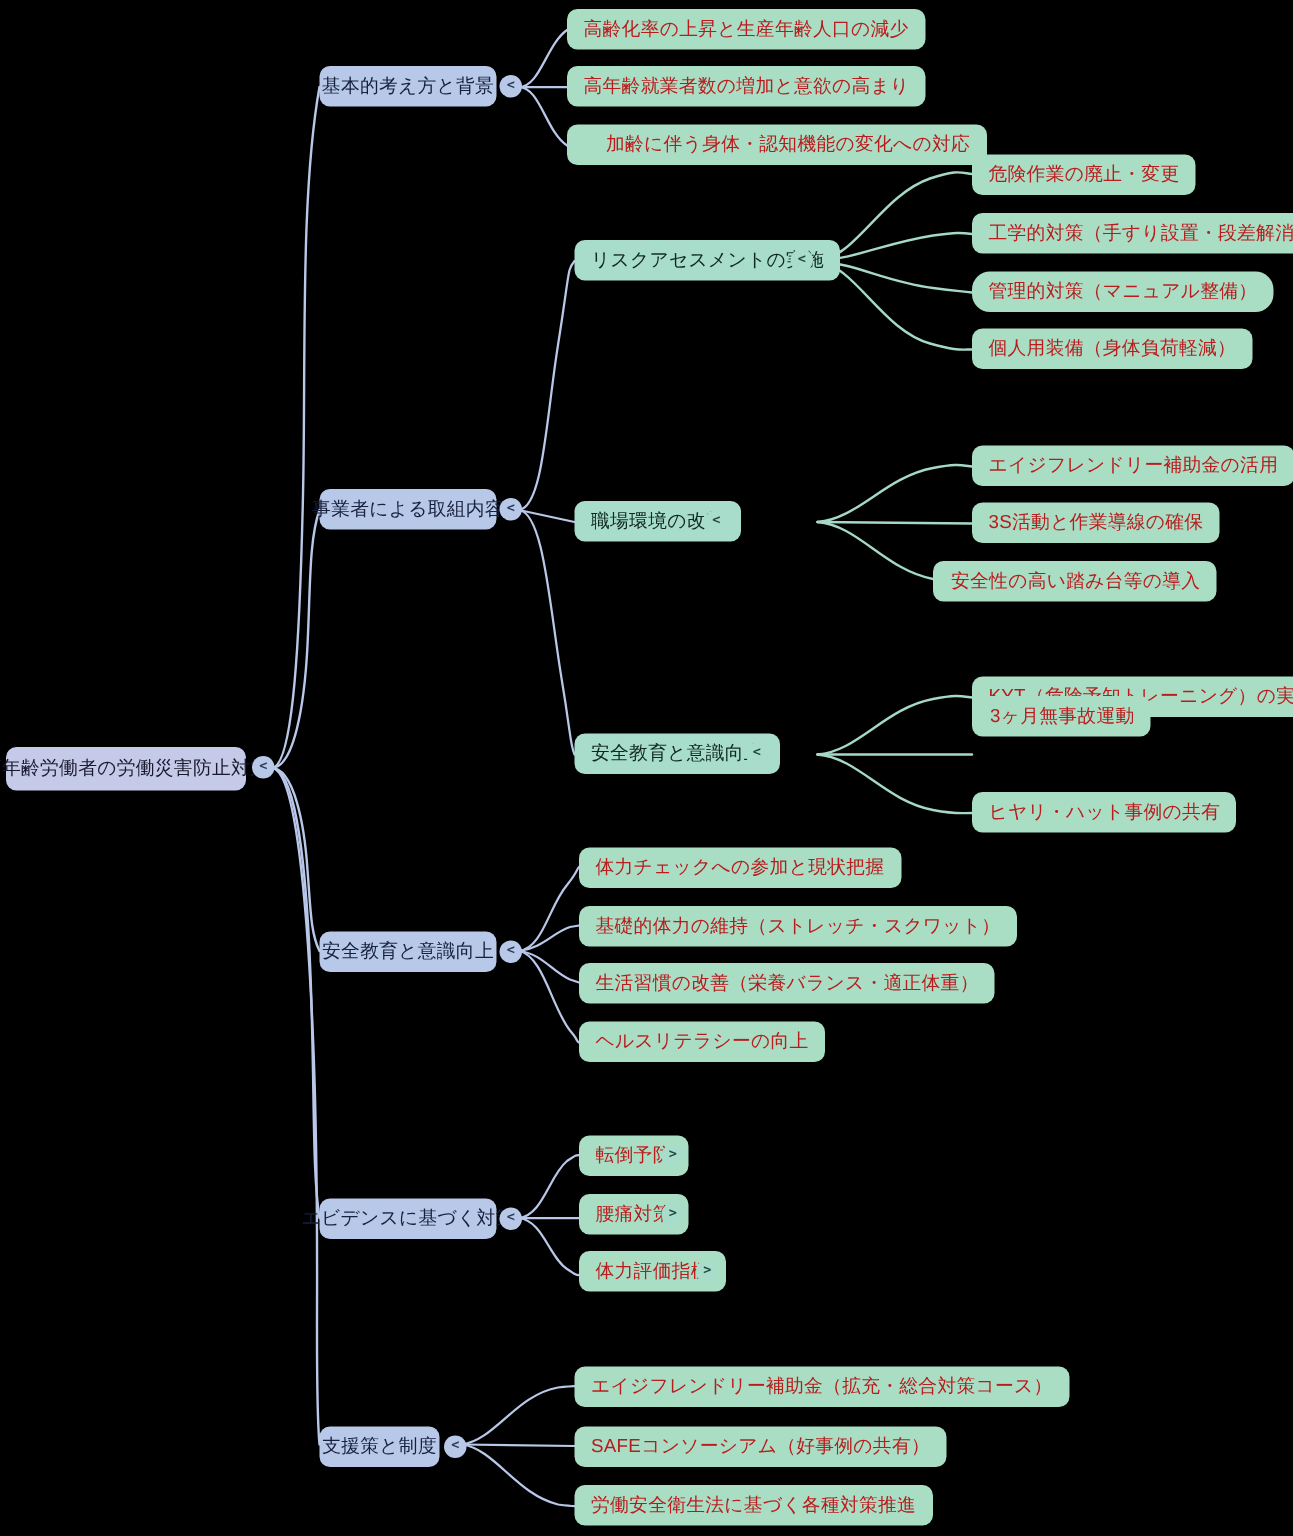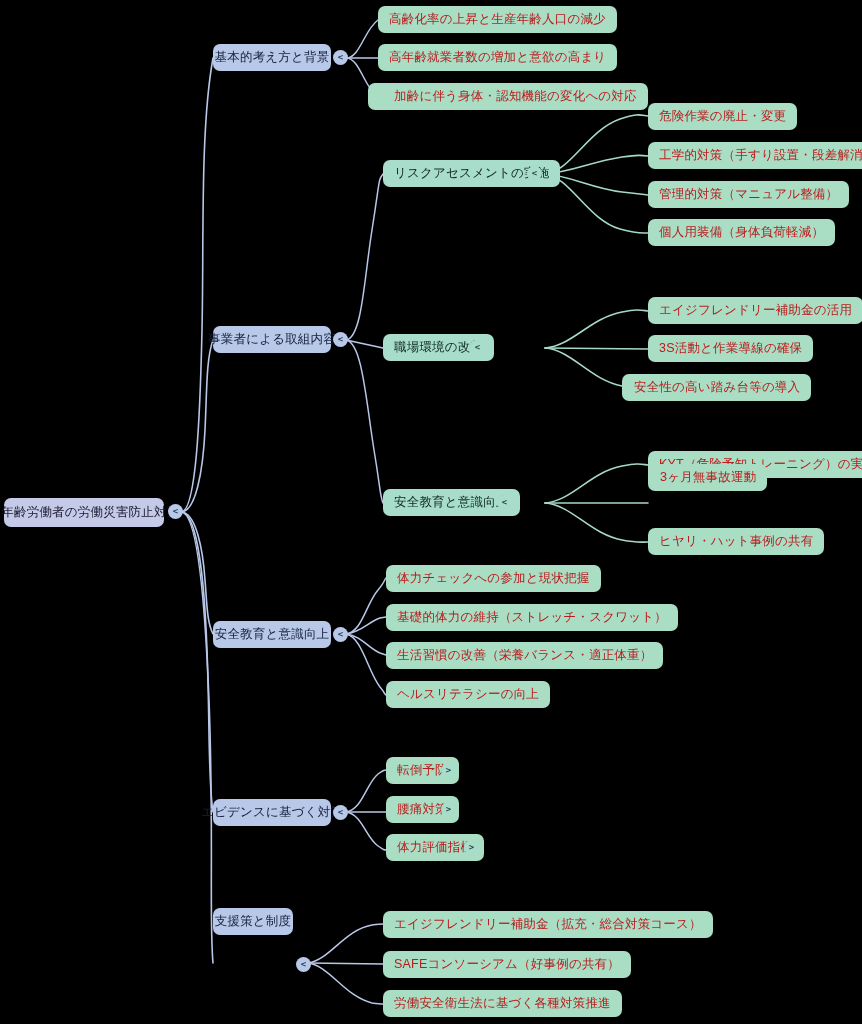--- a/index.html
+++ b/index.html
@@ -152,21 +152,21 @@
   <div class="expander blue" style="left:333px; top:50px;">
     <span>&lt;</span>
   </div>
 
   <div class="node leaf" style="left:378px; top:6px;">
     <span>高齢化率の上昇と生産年齢人口の減少</span>
   </div>
   <div class="node leaf" style="left:378px; top:44px;">
     <span>高年齢就業者数の増加と意欲の高まり</span>
   </div>
-  <div class="node leaf" style="left:368px; top:83px;padding-left:26px;">
+  <div class="node leaf" style="left:378px; top:83px;padding-left:26px;">
     <span>加齢に伴う身体・認知機能の変化への対応</span>
   </div>
 
   <div class="node branch" style="left:213px; top:326px; width:118px;">
     <span>事業者による取組内容</span>
   </div>
   <div class="expander blue" style="left:333px; top:332px;">
     <span>&lt;</span>
   </div>
 
@@ -175,21 +175,21 @@
   </div>
   <div class="expander green" style="left:527px; top:166px;">
     <span>&lt;</span>
   </div>
   <div class="node leaf" style="left:648px; top:103px;">
     <span>危険作業の廃止・変更</span>
   </div>
   <div class="node leaf" style="left:648px; top:142px;">
     <span>工学的対策（手すり設置・段差解消）</span>
   </div>
-  <div class="node leaf" style="left:648px; top:181px;">
+  <div class="node leaf" style="left:648px; top:181px;border-radius:12px;">
     <span>管理的対策（マニュアル整備）</span>
   </div>
   <div class="node leaf" style="left:648px; top:219px;">
     <span>個人用装備（身体負荷軽減）</span>
   </div>
 
   <div class="node mid" style="left:383px; top:334px;">
     <span>職場環境の改善</span>
   </div>
   <div class="expander green" style="left:470px; top:340px;">
@@ -258,21 +258,21 @@
   <div class="expander green" style="left:441px; top:802px;">
     <span>&gt;</span>
   </div>
   <div class="node leaf" style="left:386px; top:834px;">
     <span>体力評価指標</span>
   </div>
   <div class="expander green" style="left:464px; top:840px;">
     <span>&gt;</span>
   </div>
 
-  <div class="node branch" style="left:213px; top:908px; width:80px;">
+  <div class="node branch" style="left:213px; top:951px; width:80px;">
     <span>支援策と制度</span>
   </div>
   <div class="expander blue" style="left:296px; top:957px;">
     <span>&lt;</span>
   </div>
   <div class="node leaf" style="left:383px; top:911px;">
     <span>エイジフレンドリー補助金（拡充・総合対策コース）</span>
   </div>
   <div class="node leaf" style="left:383px; top:951px;">
     <span>SAFEコンソーシアム（好事例の共有）</span>

